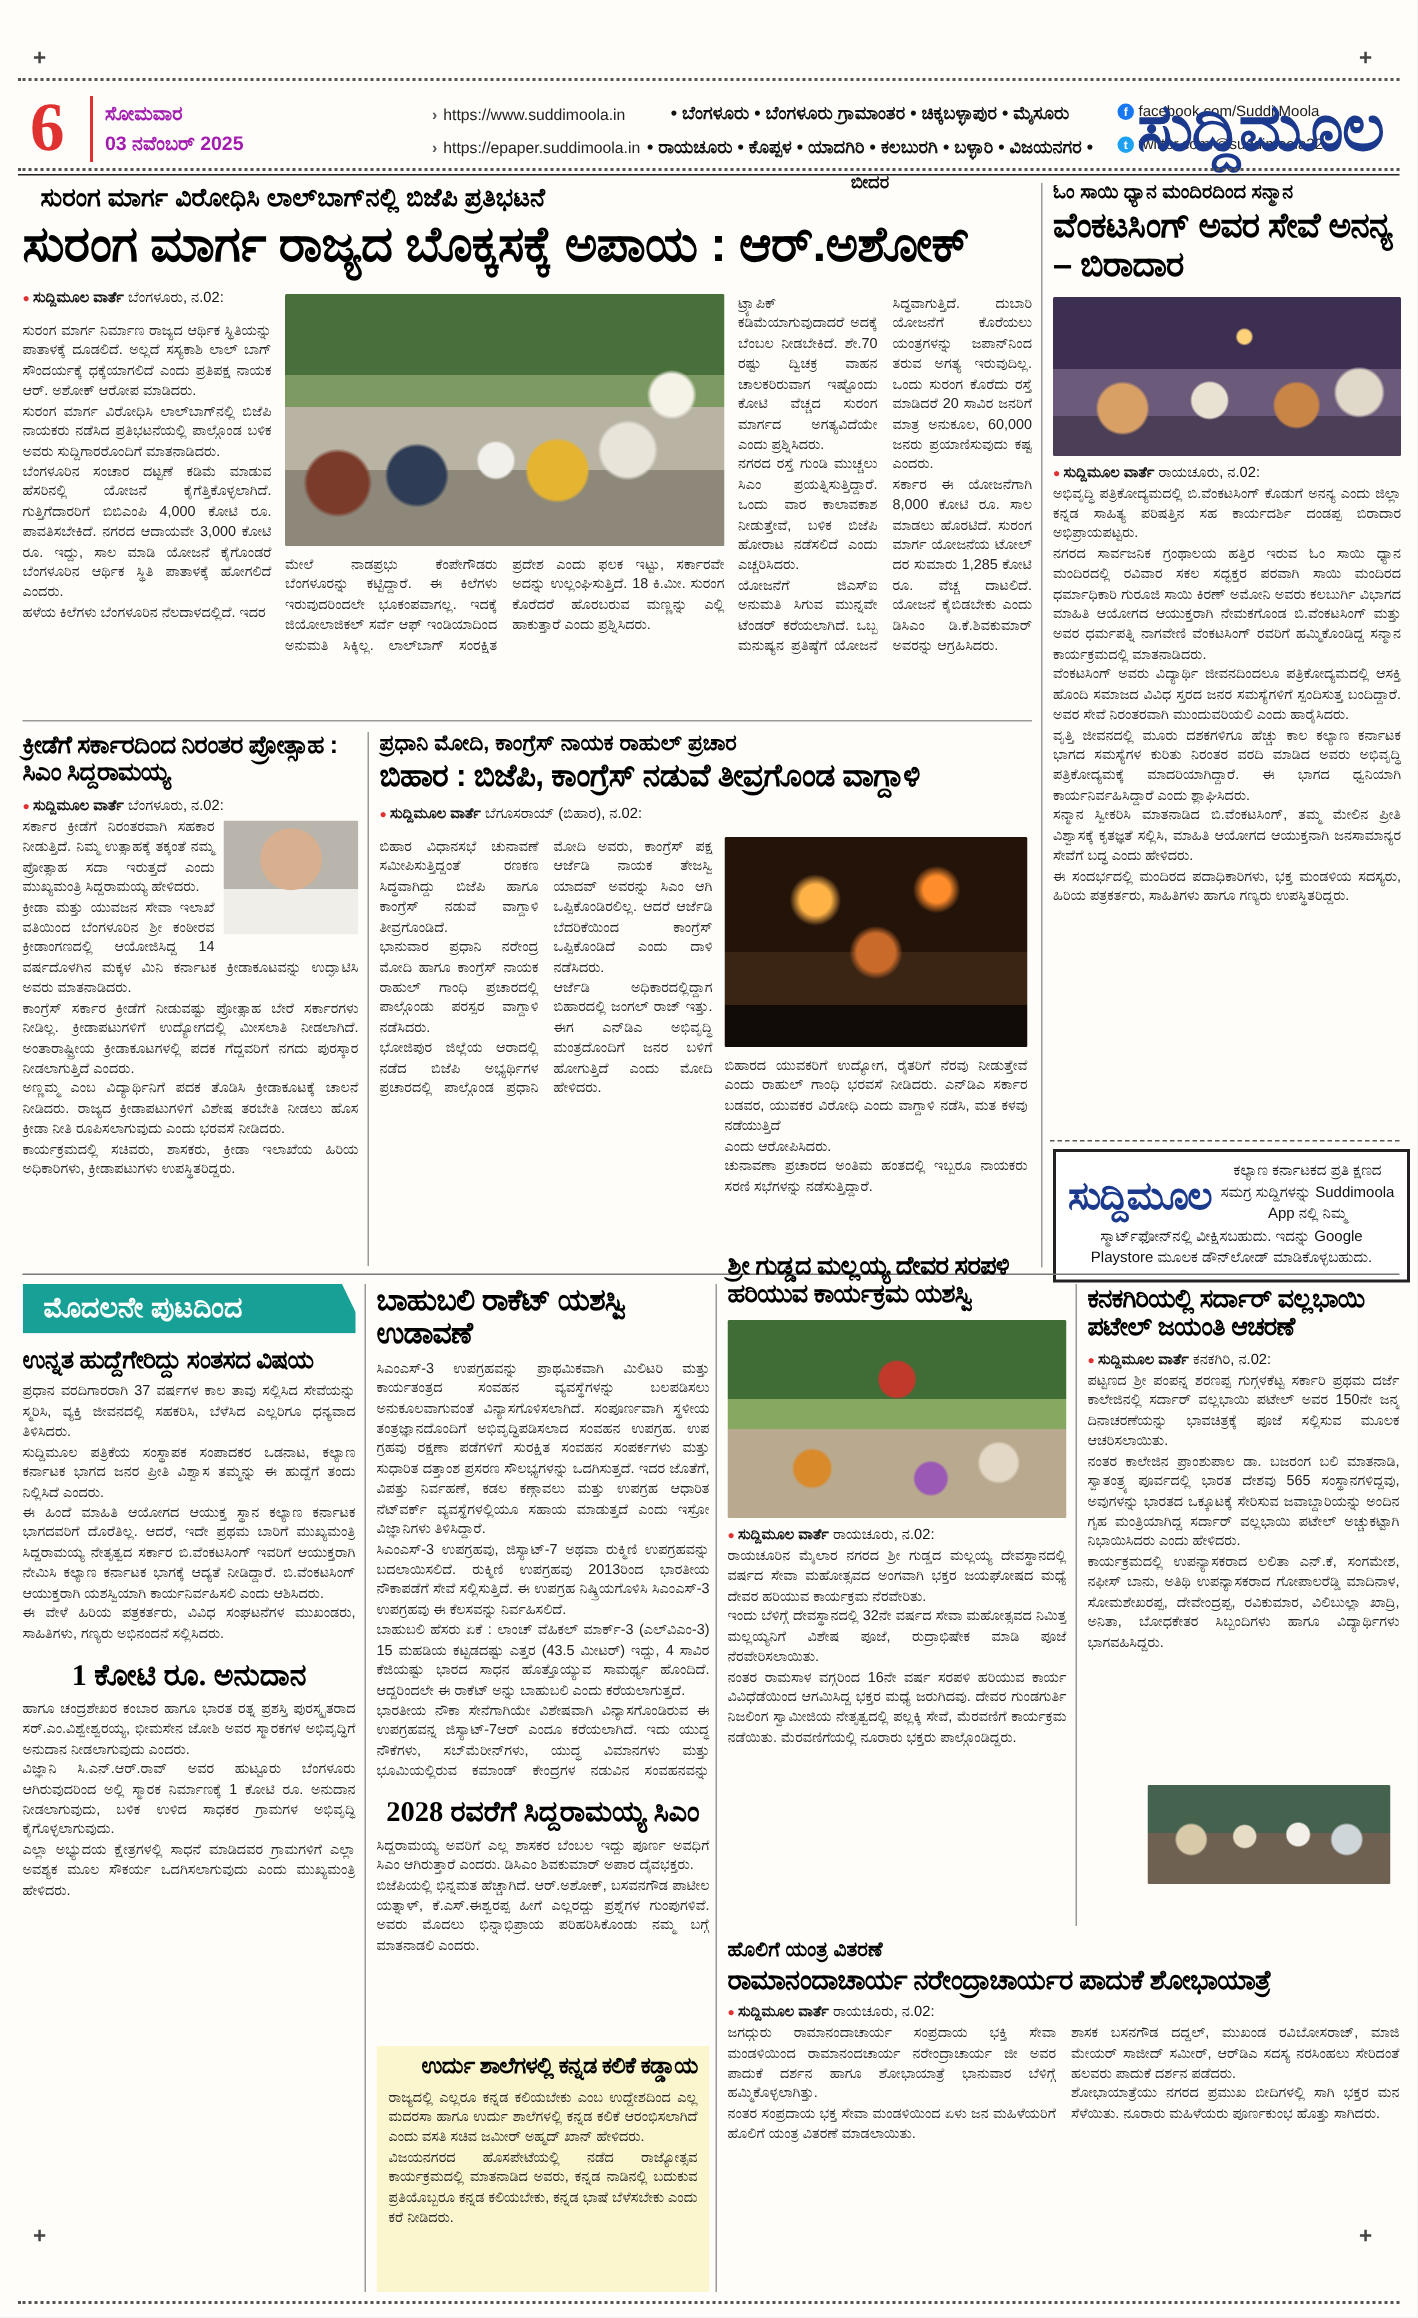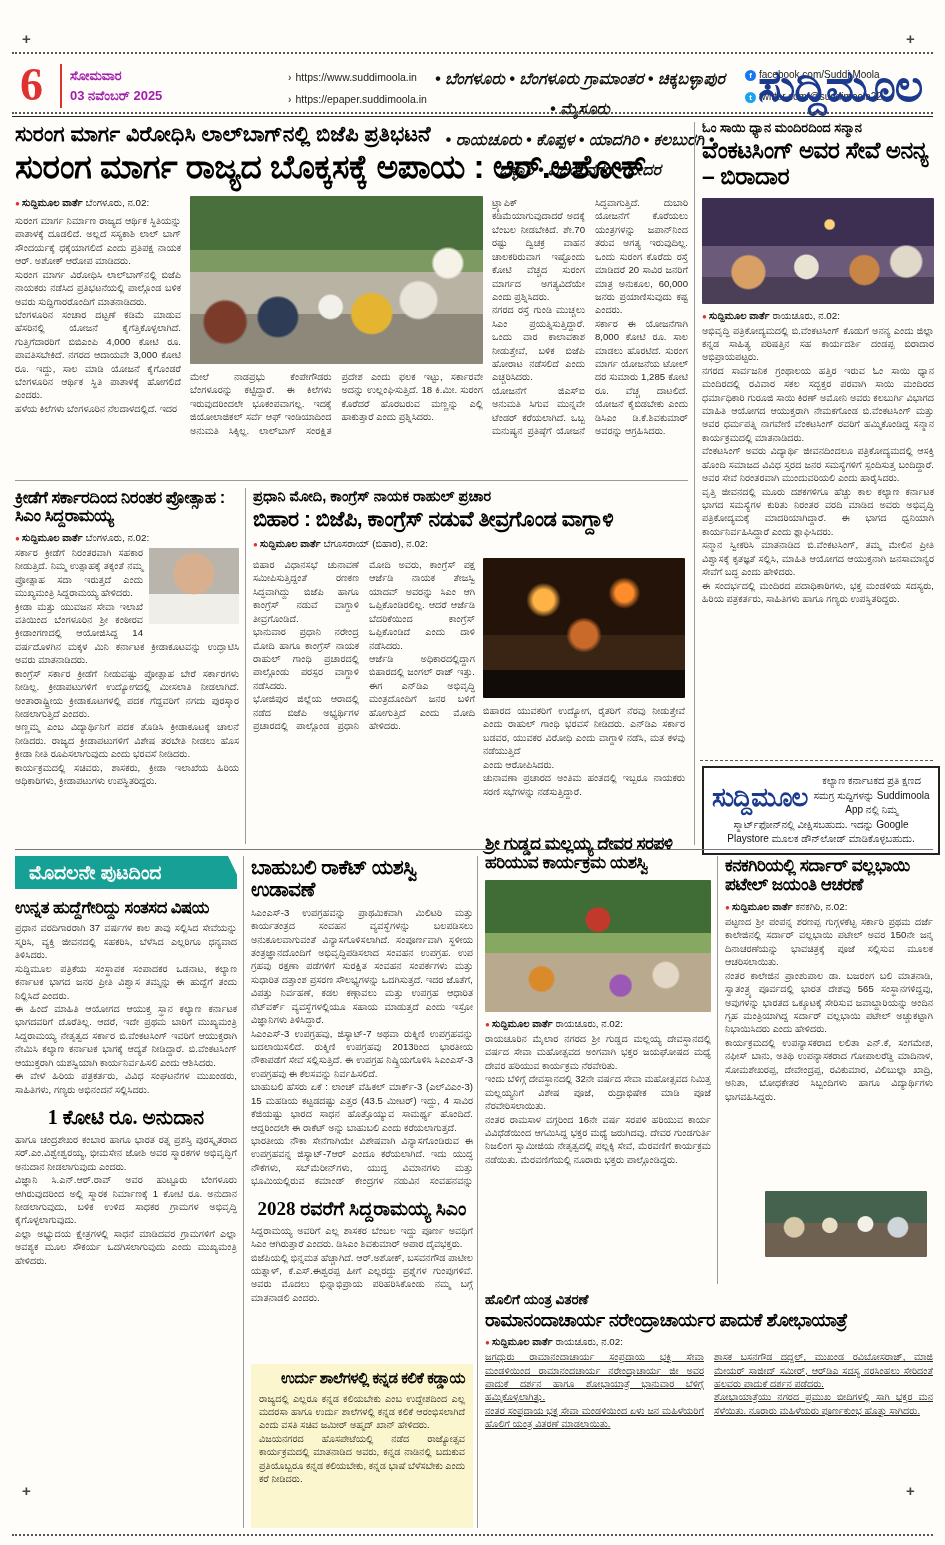--- a/index.html
+++ b/index.html
@@ -11,21 +11,21 @@
   .solidline{position:absolute;border-top:1.5px solid #222;left:12px;right:12px;}
   .vline{position:absolute;border-left:1px solid #9a9a9a;}
   .hline{position:absolute;border-top:1px solid #9a9a9a;}
 
   
   .pagenum{font-family:"Liberation Serif","DejaVu Serif",serif;font-size:46px;font-weight:bold;color:#e03131;line-height:1;}
   .daydate{color:#a21caf;font-weight:bold;font-size:13px;line-height:1.5;}
   .redbar{position:absolute;width:2px;background:#e03131;}
   .urls{font-size:10.5px;line-height:2.1;color:#222;margin-left:40px;}
   .urls .arr{color:#555;font-weight:bold;margin-right:4px;}
-  .cities{font-size:16px;font-weight:bold;line-height:1.9;color:#111;text-align:center;font-style:italic;}
+  .cities{font-size:12px;font-weight:bold;line-height:1.9;color:#111;text-align:center;}
   .social{font-size:10px;line-height:2.2;color:#222;white-space:nowrap;}
   .fb-ic,.tw-ic{display:inline-block;width:11px;height:11px;border-radius:50%;background:#1877f2;color:#fff;
        font-size:8px;font-weight:bold;text-align:center;line-height:11px;vertical-align:middle;margin-right:3px;}
   .tw-ic{background:#1da1f2;}
   .masthead{font-size:44px;font-weight:bold;color:#1b3a8e;letter-spacing:-1px;line-height:1;}
 
   
   .kicker{font-weight:bold;color:#000;}
   .headline{font-weight:bold;color:#000;line-height:1.12;letter-spacing:-0.5px;}
   .byline{font-size:9.8px;font-weight:bold;color:#111;}
@@ -111,21 +111,21 @@
     <div><span class="fb-ic">f</span><span>facebook.com/Suddi Moola</span></div>
     <div><span class="tw-ic">t</span><span>twitter.com/@suddimoola22</span></div>
   </div>
   <div class="abs mas" style="left:760px;top:64px;left:758px;">
     <span class="masthead" style="position:absolute;left:-2px;top:0;white-space:nowrap;left:0;">ಸುದ್ದಿಮೂಲ</span>
   </div>
   <div class="dotline" style="top:112px;"></div>
   <div class="solidline" style="top:116px;"></div>
 
   <div class="abs" style="left:15px;top:122px;width:673px;">
-    <div class="kicker" style="font-size:21px;">ಸುರಂಗ ಮಾರ್ಗ ವಿರೋಧಿಸಿ ಲಾಲ್‌ಬಾಗ್‌ನಲ್ಲಿ ಬಿಜೆಪಿ ಪ್ರತಿಭಟನೆ</div>
+    <div class="kicker" style="font-size:17px;margin-left:12px;">ಸುರಂಗ ಮಾರ್ಗ ವಿರೋಧಿಸಿ ಲಾಲ್‌ಬಾಗ್‌ನಲ್ಲಿ ಬಿಜೆಪಿ ಪ್ರತಿಭಟನೆ</div>
     <div class="headline" style="font-size:33px;margin-top:3px;">ಸುರಂಗ ಮಾರ್ಗ ರಾಜ್ಯದ ಬೊಕ್ಕಸಕ್ಕೆ ಅಪಾಯ : ಆರ್.ಅಶೋಕ್</div>
     <div class="byline" style="margin-top:11px;"><span>ಸುದ್ದಿಮೂಲ ವಾರ್ತೆ</span><span class="loc"> ಬೆಂಗಳೂರು, ನ.02:</span></div>
     <div class="abs bodytxt" style="left:0;top:92px;width:166px;height:264px;overflow:hidden;">ಸುರಂಗ ಮಾರ್ಗ ನಿರ್ಮಾಣ ರಾಜ್ಯದ ಆರ್ಥಿಕ ಸ್ಥಿತಿಯನ್ನು ಪಾತಾಳಕ್ಕೆ ದೂಡಲಿದೆ. ಅಲ್ಲದೆ ಸಸ್ಯಕಾಶಿ ಲಾಲ್ ಬಾಗ್ ಸೌಂದರ್ಯಕ್ಕೆ ಧಕ್ಕೆಯಾಗಲಿದೆ ಎಂದು ಪ್ರತಿಪಕ್ಷ ನಾಯಕ ಆರ್. ಅಶೋಕ್ ಆರೋಪ ಮಾಡಿದರು.
 ಸುರಂಗ ಮಾರ್ಗ ವಿರೋಧಿಸಿ ಲಾಲ್‌ಬಾಗ್‌ನಲ್ಲಿ ಬಿಜೆಪಿ ನಾಯಕರು ನಡೆಸಿದ ಪ್ರತಿಭಟನೆಯಲ್ಲಿ ಪಾಲ್ಗೊಂಡ ಬಳಿಕ ಅವರು ಸುದ್ದಿಗಾರರೊಂದಿಗೆ ಮಾತನಾಡಿದರು.
 ಬೆಂಗಳೂರಿನ ಸಂಚಾರ ದಟ್ಟಣೆ ಕಡಿಮೆ ಮಾಡುವ ಹೆಸರಿನಲ್ಲಿ ಯೋಜನೆ ಕೈಗೆತ್ತಿಕೊಳ್ಳಲಾಗಿದೆ. ಗುತ್ತಿಗೆದಾರರಿಗೆ ಬಿಬಿಎಂಪಿ 4,000 ಕೋಟಿ ರೂ. ಪಾವತಿಸಬೇಕಿದೆ. ನಗರದ ಆದಾಯವೇ 3,000 ಕೋಟಿ ರೂ. ಇದ್ದು, ಸಾಲ ಮಾಡಿ ಯೋಜನೆ ಕೈಗೊಂಡರೆ ಬೆಂಗಳೂರಿನ ಆರ್ಥಿಕ ಸ್ಥಿತಿ ಪಾತಾಳಕ್ಕೆ ಹೋಗಲಿದೆ ಎಂದರು.
 ಹಳೆಯ ಕಿಲೆಗಳು ಬೆಂಗಳೂರಿನ ನೆಲದಾಳದಲ್ಲಿದೆ. ಇದರ</div>
     <div class="abs photo photo-protest" style="left:175px;top:74px;width:293px;height:168px;"></div>
     <div class="abs bodytxt cols2" style="left:175px;top:248px;width:293px;height:108px;overflow:hidden;">ಮೇಲೆ ನಾಡಪ್ರಭು ಕೆಂಪೇಗೌಡರು ಬೆಂಗಳೂರನ್ನು ಕಟ್ಟಿದ್ದಾರೆ. ಈ ಕಿಲೆಗಳು ಇರುವುದರಿಂದಲೇ ಭೂಕಂಪವಾಗಲ್ಲ. ಇದಕ್ಕೆ ಜಿಯೋಲಾಜಿಕಲ್ ಸರ್ವೆ ಆಫ್ ಇಂಡಿಯಾದಿಂದ ಅನುಮತಿ ಸಿಕ್ಕಿಲ್ಲ. ಲಾಲ್‌ಬಾಗ್ ಸಂರಕ್ಷಿತ ಪ್ರದೇಶ ಎಂದು ಫಲಕ ಇಟ್ಟು, ಸರ್ಕಾರವೇ ಅದನ್ನು ಉಲ್ಲಂಘಿಸುತ್ತಿದೆ. 18 ಕಿ.ಮೀ. ಸುರಂಗ ಕೊರೆದರೆ ಹೊರಬರುವ ಮಣ್ಣನ್ನು ಎಲ್ಲಿ ಹಾಕುತ್ತಾರೆ ಎಂದು ಪ್ರಶ್ನಿಸಿದರು.</div>
     <div class="abs bodytxt cols2" style="left:477px;top:74px;width:196px;height:282px;overflow:hidden;">ಟ್ರ್ಯಾಪಿಕ್ ಕಡಿಮೆಯಾಗುವುದಾದರೆ ಅದಕ್ಕೆ ಬೆಂಬಲ ನೀಡಬೇಕಿದೆ. ಶೇ.70 ರಷ್ಟು ದ್ವಿಚಕ್ರ ವಾಹನ ಚಾಲಕರಿರುವಾಗ ಇಷ್ಟೊಂದು ಕೋಟಿ ವೆಚ್ಚದ ಸುರಂಗ ಮಾರ್ಗದ ಅಗತ್ಯವಿದೆಯೇ ಎಂದು ಪ್ರಶ್ನಿಸಿದರು.
 ನಗರದ ರಸ್ತೆ ಗುಂಡಿ ಮುಚ್ಚಲು ಸಿಎಂ ಪ್ರಯತ್ನಿಸುತ್ತಿದ್ದಾರೆ. ಒಂದು ವಾರ ಕಾಲಾವಕಾಶ ನೀಡುತ್ತೇವೆ, ಬಳಿಕ ಬಿಜೆಪಿ ಹೋರಾಟ ನಡೆಸಲಿದೆ ಎಂದು ಎಚ್ಚರಿಸಿದರು.
@@ -231,19 +231,19 @@
     <div class="bodytxt" style="margin-top:2px;height:270px;overflow:hidden;">ಪಟ್ಟಣದ ಶ್ರೀ ಪಂಪನ್ನ ಶರಣಪ್ಪ ಗುಗ್ಗಳಕೆಟ್ಟ ಸರ್ಕಾರಿ ಪ್ರಥಮ ದರ್ಜೆ ಕಾಲೇಜಿನಲ್ಲಿ ಸರ್ದಾರ್ ವಲ್ಲಭಾಯಿ ಪಟೇಲ್ ಅವರ 150ನೇ ಜನ್ಮ ದಿನಾಚರಣೆಯನ್ನು ಭಾವಚಿತ್ರಕ್ಕೆ ಪೂಜೆ ಸಲ್ಲಿಸುವ ಮೂಲಕ ಆಚರಿಸಲಾಯಿತು.
 ನಂತರ ಕಾಲೇಜಿನ ಪ್ರಾಂಶುಪಾಲ ಡಾ. ಬಜರಂಗ ಬಲಿ ಮಾತನಾಡಿ, ಸ್ವಾತಂತ್ರ್ಯ ಪೂರ್ವದಲ್ಲಿ ಭಾರತ ದೇಶವು 565 ಸಂಸ್ಥಾನಗಳಿದ್ದವು, ಅವುಗಳನ್ನು ಭಾರತದ ಒಕ್ಕೂಟಕ್ಕೆ ಸೇರಿಸುವ ಜವಾಬ್ದಾರಿಯನ್ನು ಅಂದಿನ ಗೃಹ ಮಂತ್ರಿಯಾಗಿದ್ದ ಸರ್ದಾರ್ ವಲ್ಲಭಾಯಿ ಪಟೇಲ್ ಅಚ್ಚುಕಟ್ಟಾಗಿ ನಿಭಾಯಿಸಿದರು ಎಂದು ಹೇಳಿದರು.
 ಕಾರ್ಯಕ್ರಮದಲ್ಲಿ ಉಪನ್ಯಾಸಕರಾದ ಲಲಿತಾ ಎನ್.ಕೆ, ಸಂಗಮೇಶ, ನಫೀಸ್ ಬಾನು, ಅತಿಥಿ ಉಪನ್ಯಾಸಕರಾದ ಗೋಪಾಲರೆಡ್ಡಿ ಮಾದಿನಾಳ, ಸೋಮಶೇಖರಪ್ಪ, ದೇವೇಂದ್ರಪ್ಪ, ರವಿಕುಮಾರ, ವಿಲಿಬುಲ್ಲಾ ಖಾದ್ರಿ, ಅನಿತಾ, ಬೋಧಕೇತರ ಸಿಬ್ಬಂದಿಗಳು ಹಾಗೂ ವಿದ್ಯಾರ್ಥಿಗಳು ಭಾಗವಹಿಸಿದ್ದರು.</div>
     <div class="photo photo-hall" style="width:162px;height:66px;margin:6px 0 0 40px;"></div>
   </div>
 
   <div class="abs" style="left:485px;top:1292px;width:448px;">
     <div class="kicker" style="font-size:13.5px;">ಹೊಲಿಗೆ ಯಂತ್ರ ವಿತರಣೆ</div>
     <div class="headline" style="font-size:18px;margin-top:2px;">ರಾಮಾನಂದಾಚಾರ್ಯ ನರೇಂದ್ರಾಚಾರ್ಯರ ಪಾದುಕೆ ಶೋಭಾಯಾತ್ರೆ</div>
     <div class="byline" style="margin-top:6px;"><span>ಸುದ್ದಿಮೂಲ ವಾರ್ತೆ</span><span class="loc"> ರಾಯಚೂರು, ನ.02:</span></div>
-    <div class="bodytxt cols2" style="margin-top:2px;height:162px;overflow:hidden;text-decoration:underline;">ಜಗದ್ಗುರು ರಾಮಾನಂದಾಚಾರ್ಯ ಸಂಪ್ರದಾಯ ಭಕ್ತಿ ಸೇವಾ ಮಂಡಳಿಯಿಂದ ರಾಮಾನಂದಚಾರ್ಯ ನರೇಂದ್ರಾಚಾರ್ಯ ಜೀ ಅವರ ಪಾದುಕೆ ದರ್ಶನ ಹಾಗೂ ಶೋಭಾಯಾತ್ರೆ ಭಾನುವಾರ ಬೆಳಿಗ್ಗೆ ಹಮ್ಮಿಕೊಳ್ಳಲಾಗಿತ್ತು.
+    <div class="bodytxt cols2" style="margin-top:2px;height:162px;overflow:hidden;">ಜಗದ್ಗುರು ರಾಮಾನಂದಾಚಾರ್ಯ ಸಂಪ್ರದಾಯ ಭಕ್ತಿ ಸೇವಾ ಮಂಡಳಿಯಿಂದ ರಾಮಾನಂದಚಾರ್ಯ ನರೇಂದ್ರಾಚಾರ್ಯ ಜೀ ಅವರ ಪಾದುಕೆ ದರ್ಶನ ಹಾಗೂ ಶೋಭಾಯಾತ್ರೆ ಭಾನುವಾರ ಬೆಳಿಗ್ಗೆ ಹಮ್ಮಿಕೊಳ್ಳಲಾಗಿತ್ತು.
 ನಂತರ ಸಂಪ್ರದಾಯ ಭಕ್ತ ಸೇವಾ ಮಂಡಳಿಯಿಂದ ಏಳು ಜನ ಮಹಿಳೆಯರಿಗೆ ಹೊಲಿಗೆ ಯಂತ್ರ ವಿತರಣೆ ಮಾಡಲಾಯಿತು.
 ಶಾಸಕ ಬಸನಗೌಡ ದದ್ದಲ್, ಮುಖಂಡ ರವಿಬೋಸರಾಜ್, ಮಾಜಿ ಮೇಯರ್ ಸಾಜೀದ್ ಸಮೀರ್, ಆರ್‌ಡಿಎ ಸದಸ್ಯ ನರಸಿಂಹಲು ಸೇರಿದಂತೆ ಹಲವರು ಪಾದುಕೆ ದರ್ಶನ ಪಡೆದರು.
 ಶೋಭಾಯಾತ್ರೆಯು ನಗರದ ಪ್ರಮುಖ ಬೀದಿಗಳಲ್ಲಿ ಸಾಗಿ ಭಕ್ತರ ಮನ ಸೆಳೆಯಿತು. ನೂರಾರು ಮಹಿಳೆಯರು ಪೂರ್ಣಕುಂಭ ಹೊತ್ತು ಸಾಗಿದರು.</div>
   </div>
 
 </div>
 
 </body></html>

